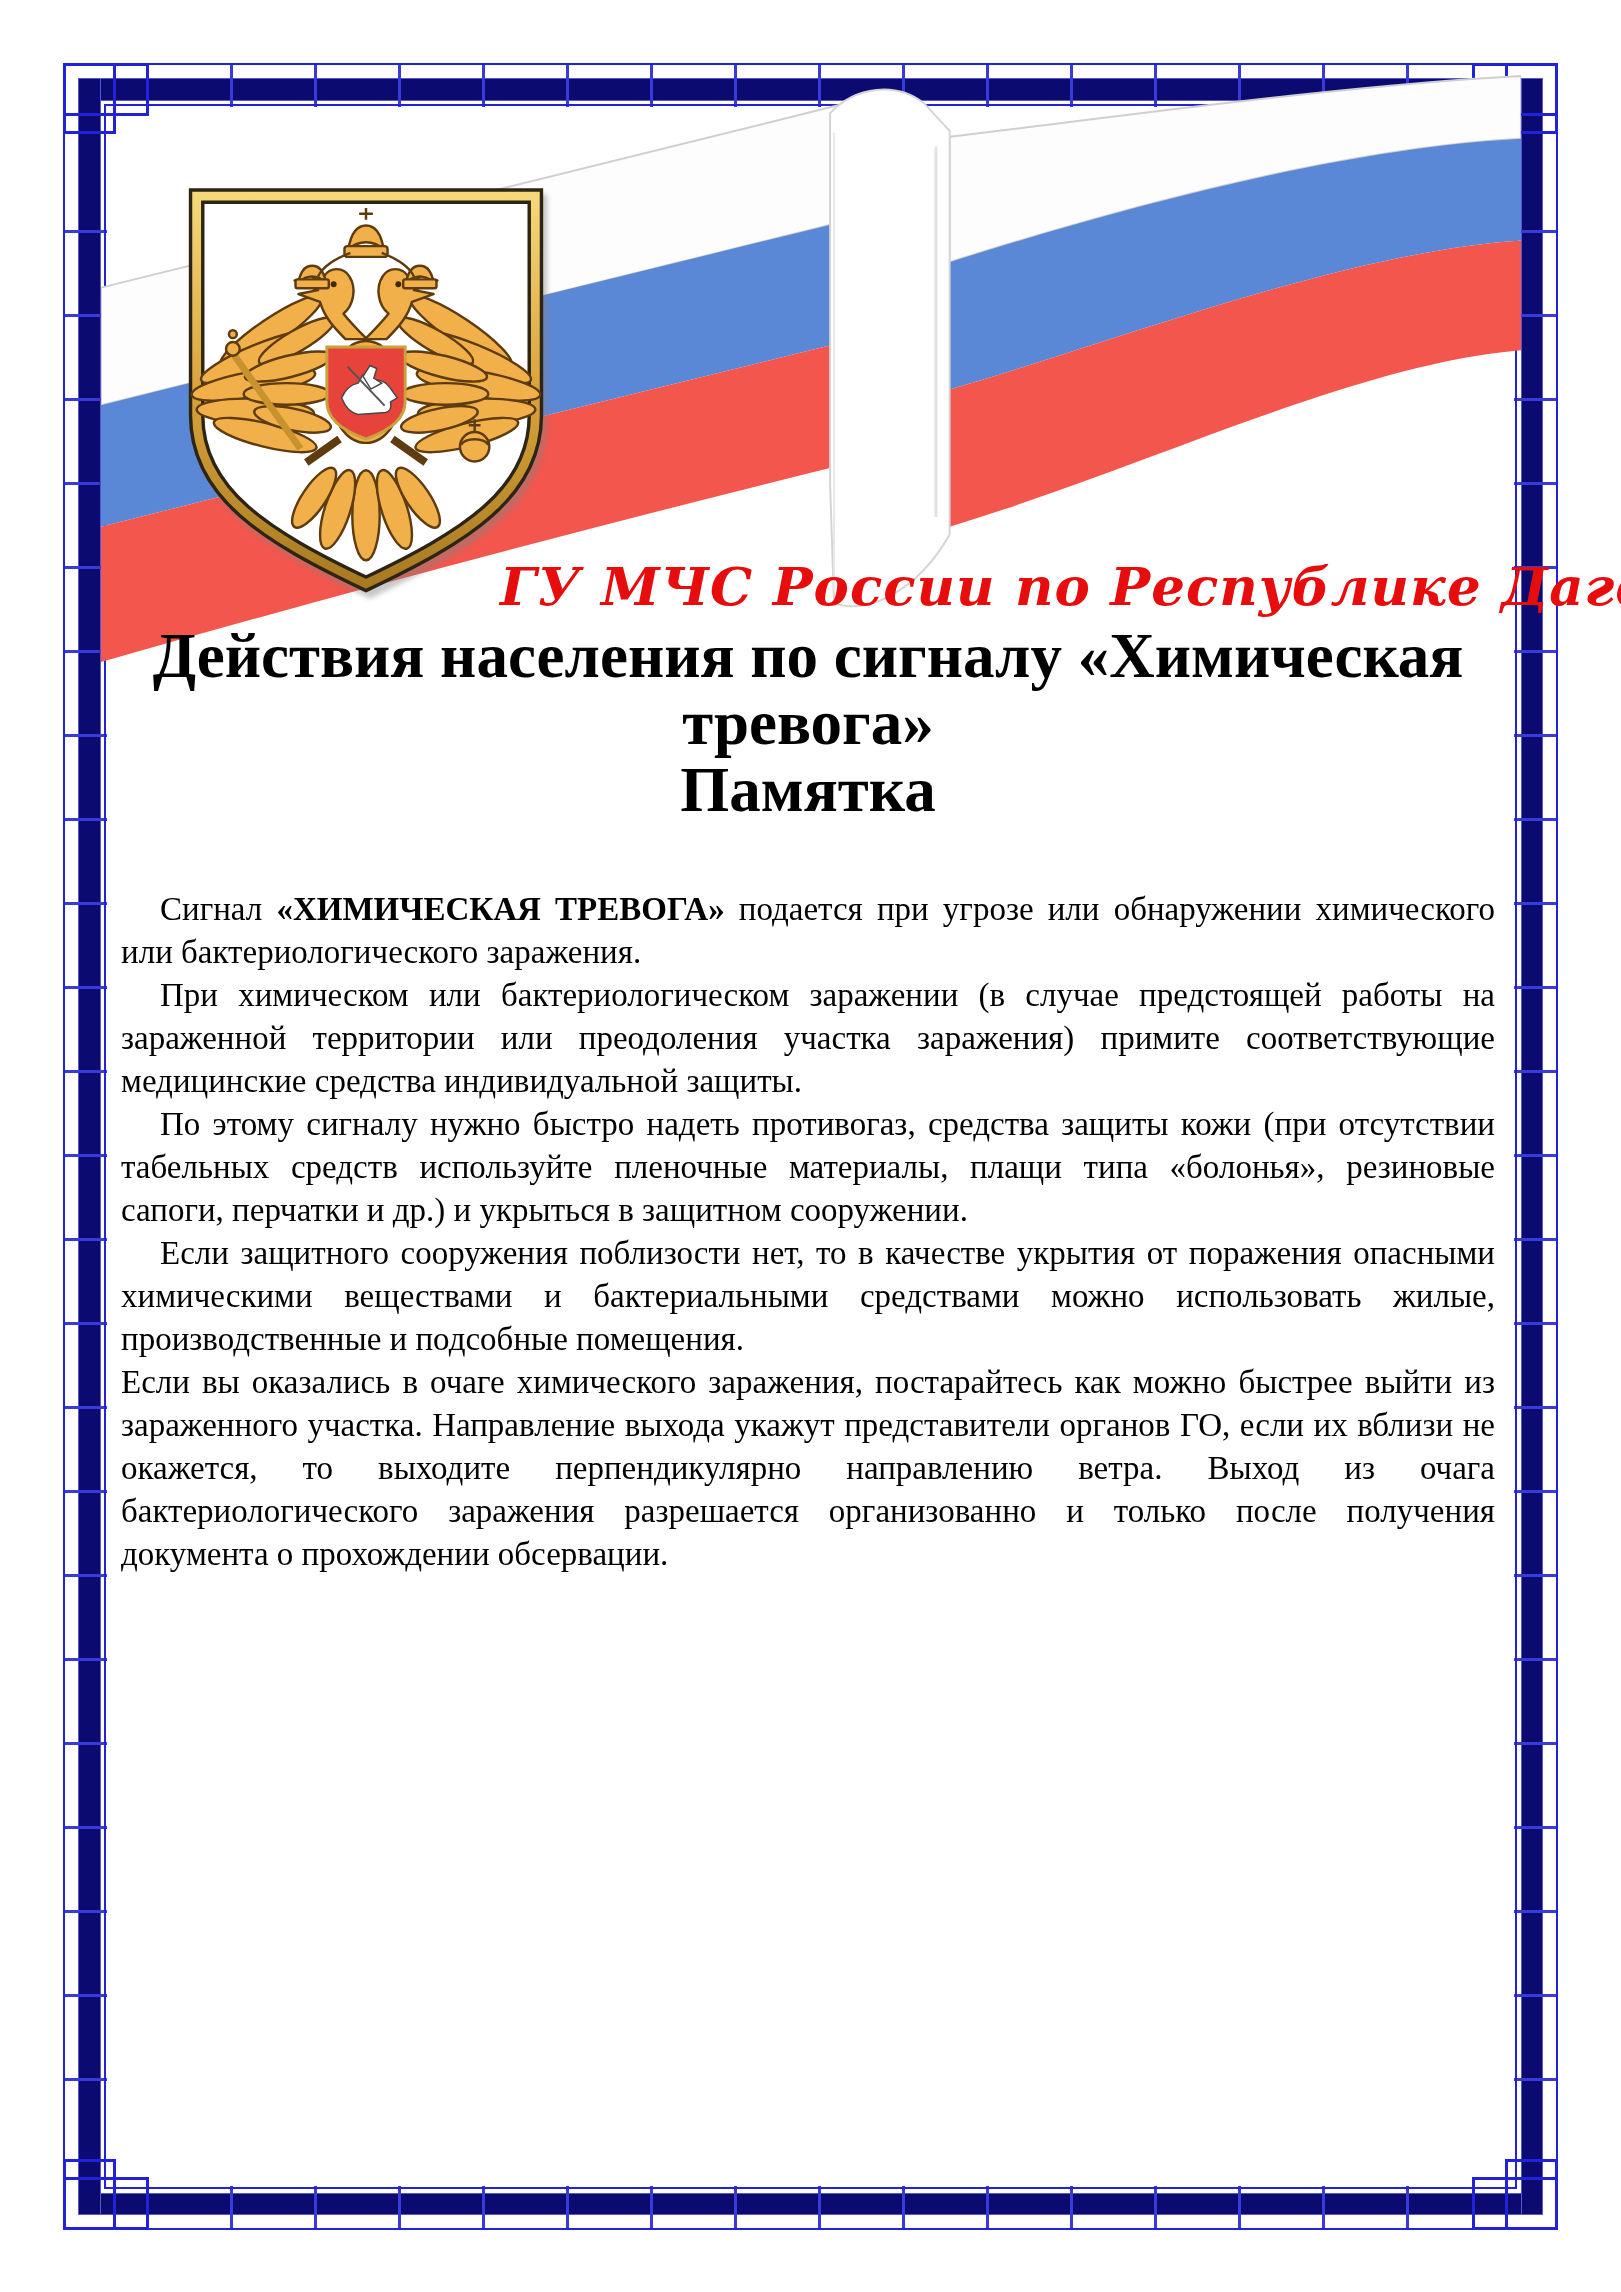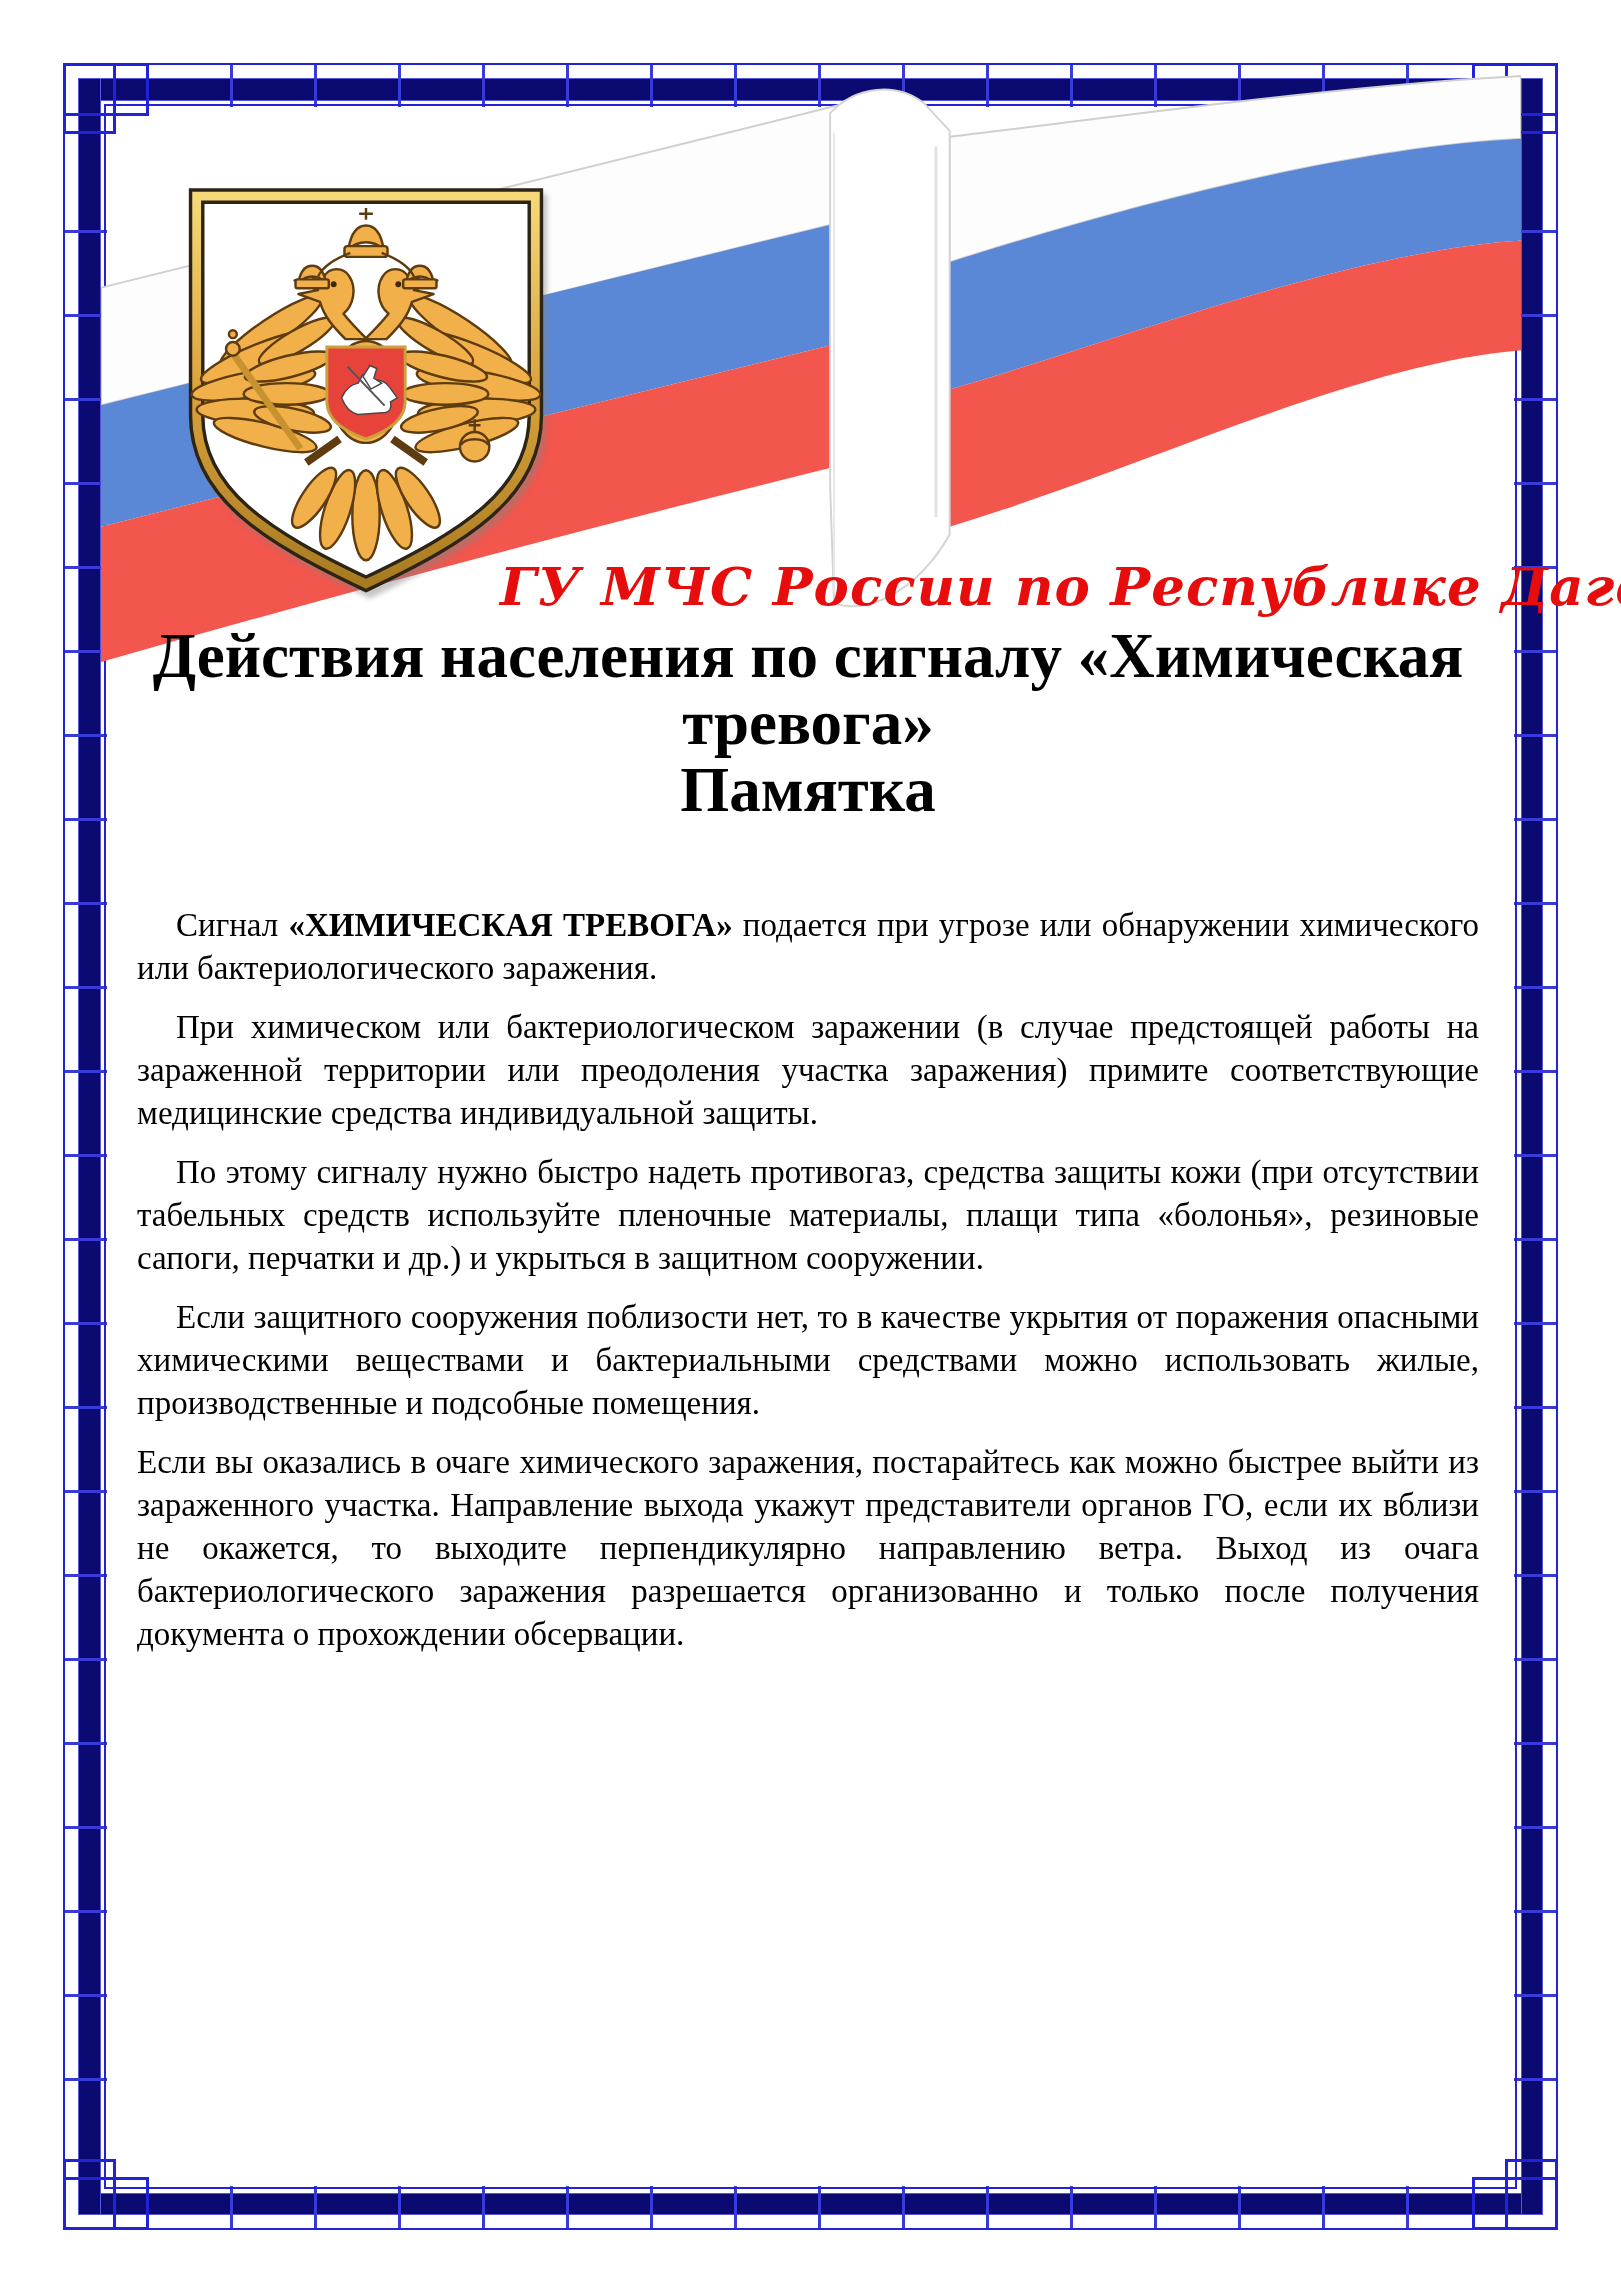--- a/index.html
+++ b/index.html
@@ -35,21 +35,21 @@
   .org-line{
     position:absolute;left:500px;top:557px;width:980px;z-index:7;text-align:center;
     font-family:"DejaVu Serif", serif;font-style:italic;font-weight:bold;
     font-size:53px;line-height:59px;color:#e80d0d;letter-spacing:1px;white-space:nowrap;
   }
   
   .title-block{position:absolute;left:121px;top:623px;width:1374px;z-index:7;text-align:center;
     font-weight:bold;font-size:63px;line-height:67px;}
   .body-block{position:absolute;left:121px;top:888px;width:1374px;z-index:7;
     font-size:33px;line-height:43px;text-align:justify;}
-  .body-block p{margin:16px;text-indent:39px;}
+  .body-block p{margin:0;text-indent:39px;}
   .body-block p.no-indent{text-indent:0;}
   .footer-block{position:absolute;left:121px;top:1939px;width:1374px;z-index:7;text-align:center;
     font-weight:bold;font-size:28px;line-height:37px;white-space:pre-wrap;}
 </style>
 </head>
 <body>
 
 <div class="border-group">
   <div class="band band-top"></div>
   <div class="band band-bottom"></div>

